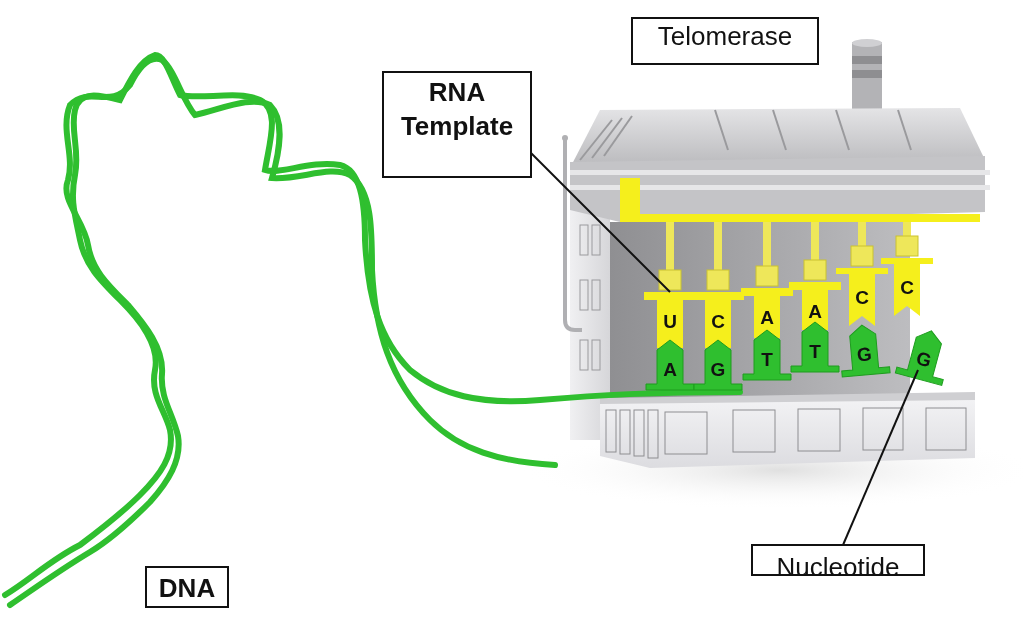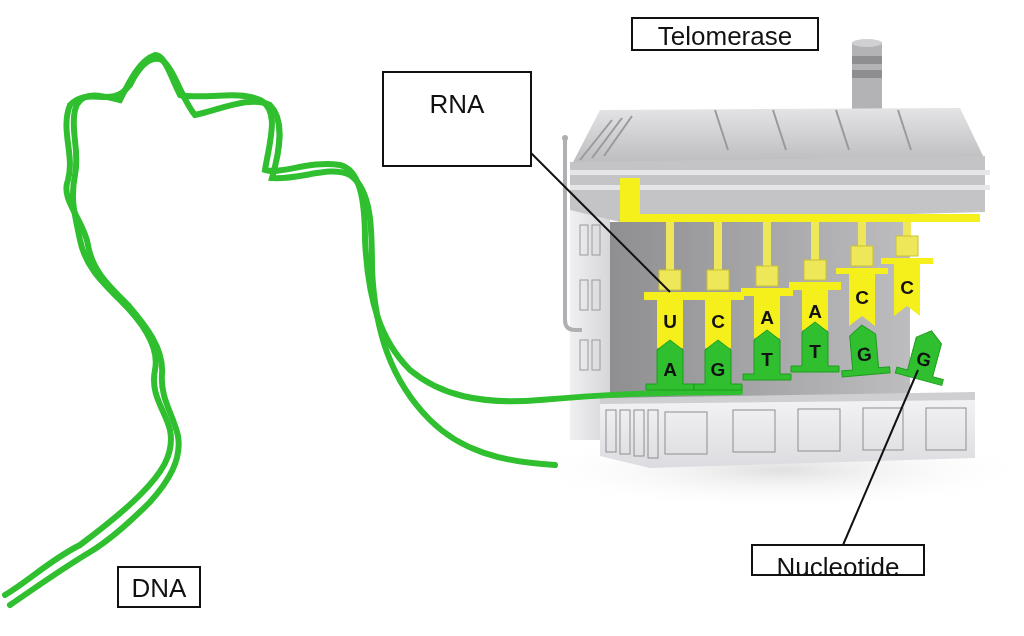--- a/index.html
+++ b/index.html
@@ -157,21 +157,22 @@
           <path d="M912 340 L925 330 L938 340 L938 374 L949 374 L949 380 L901 380 L901 374 L912 374 Z" fill="#2fbf2f" stroke="#1e9c1e" stroke-width="1"></path>
           <text x="925" y="366" class="base-letter">G</text>
         </g>
       </g>
     </g>
 
   <line x1="528" y1="150" x2="670" y2="292" stroke="#111" stroke-width="2"></line>
   <line x1="918" y1="370" x2="843" y2="545" stroke="#111" stroke-width="2"></line>
 </svg>
 
-<div class="label-box" style="left:631px; top:17px; width:188px; height:34px;">Telomerase</div>
+<div class="label-box" style="left:631px; top:17px; width:188px; height:48px;">Telomerase</div>
 
-<div class="label-box" style="left:382px; top:71px; width:150px; height:96px; line-height:34px; padding-top:14px;">
+<div class="label-box" style="left:382px; top:71px; width:150px; height:107px; line-height:34px; padding-top:2px;font-weight:bold;">
   <div>RNA</div>
+  <div>Template</div>
 </div>
 
 <div class="label-box" style="left:751px; top:544px; width:174px; height:32px; line-height:38px;">Nucleotide</div>
 
-<div class="label-box" style="left:117px; top:566px; width:84px; height:42px; line-height:36px;">DNA</div>
+<div class="label-box" style="left:145px; top:566px; width:84px; height:42px; line-height:36px;font-weight:bold;">DNA</div>
 
 </body></html>

